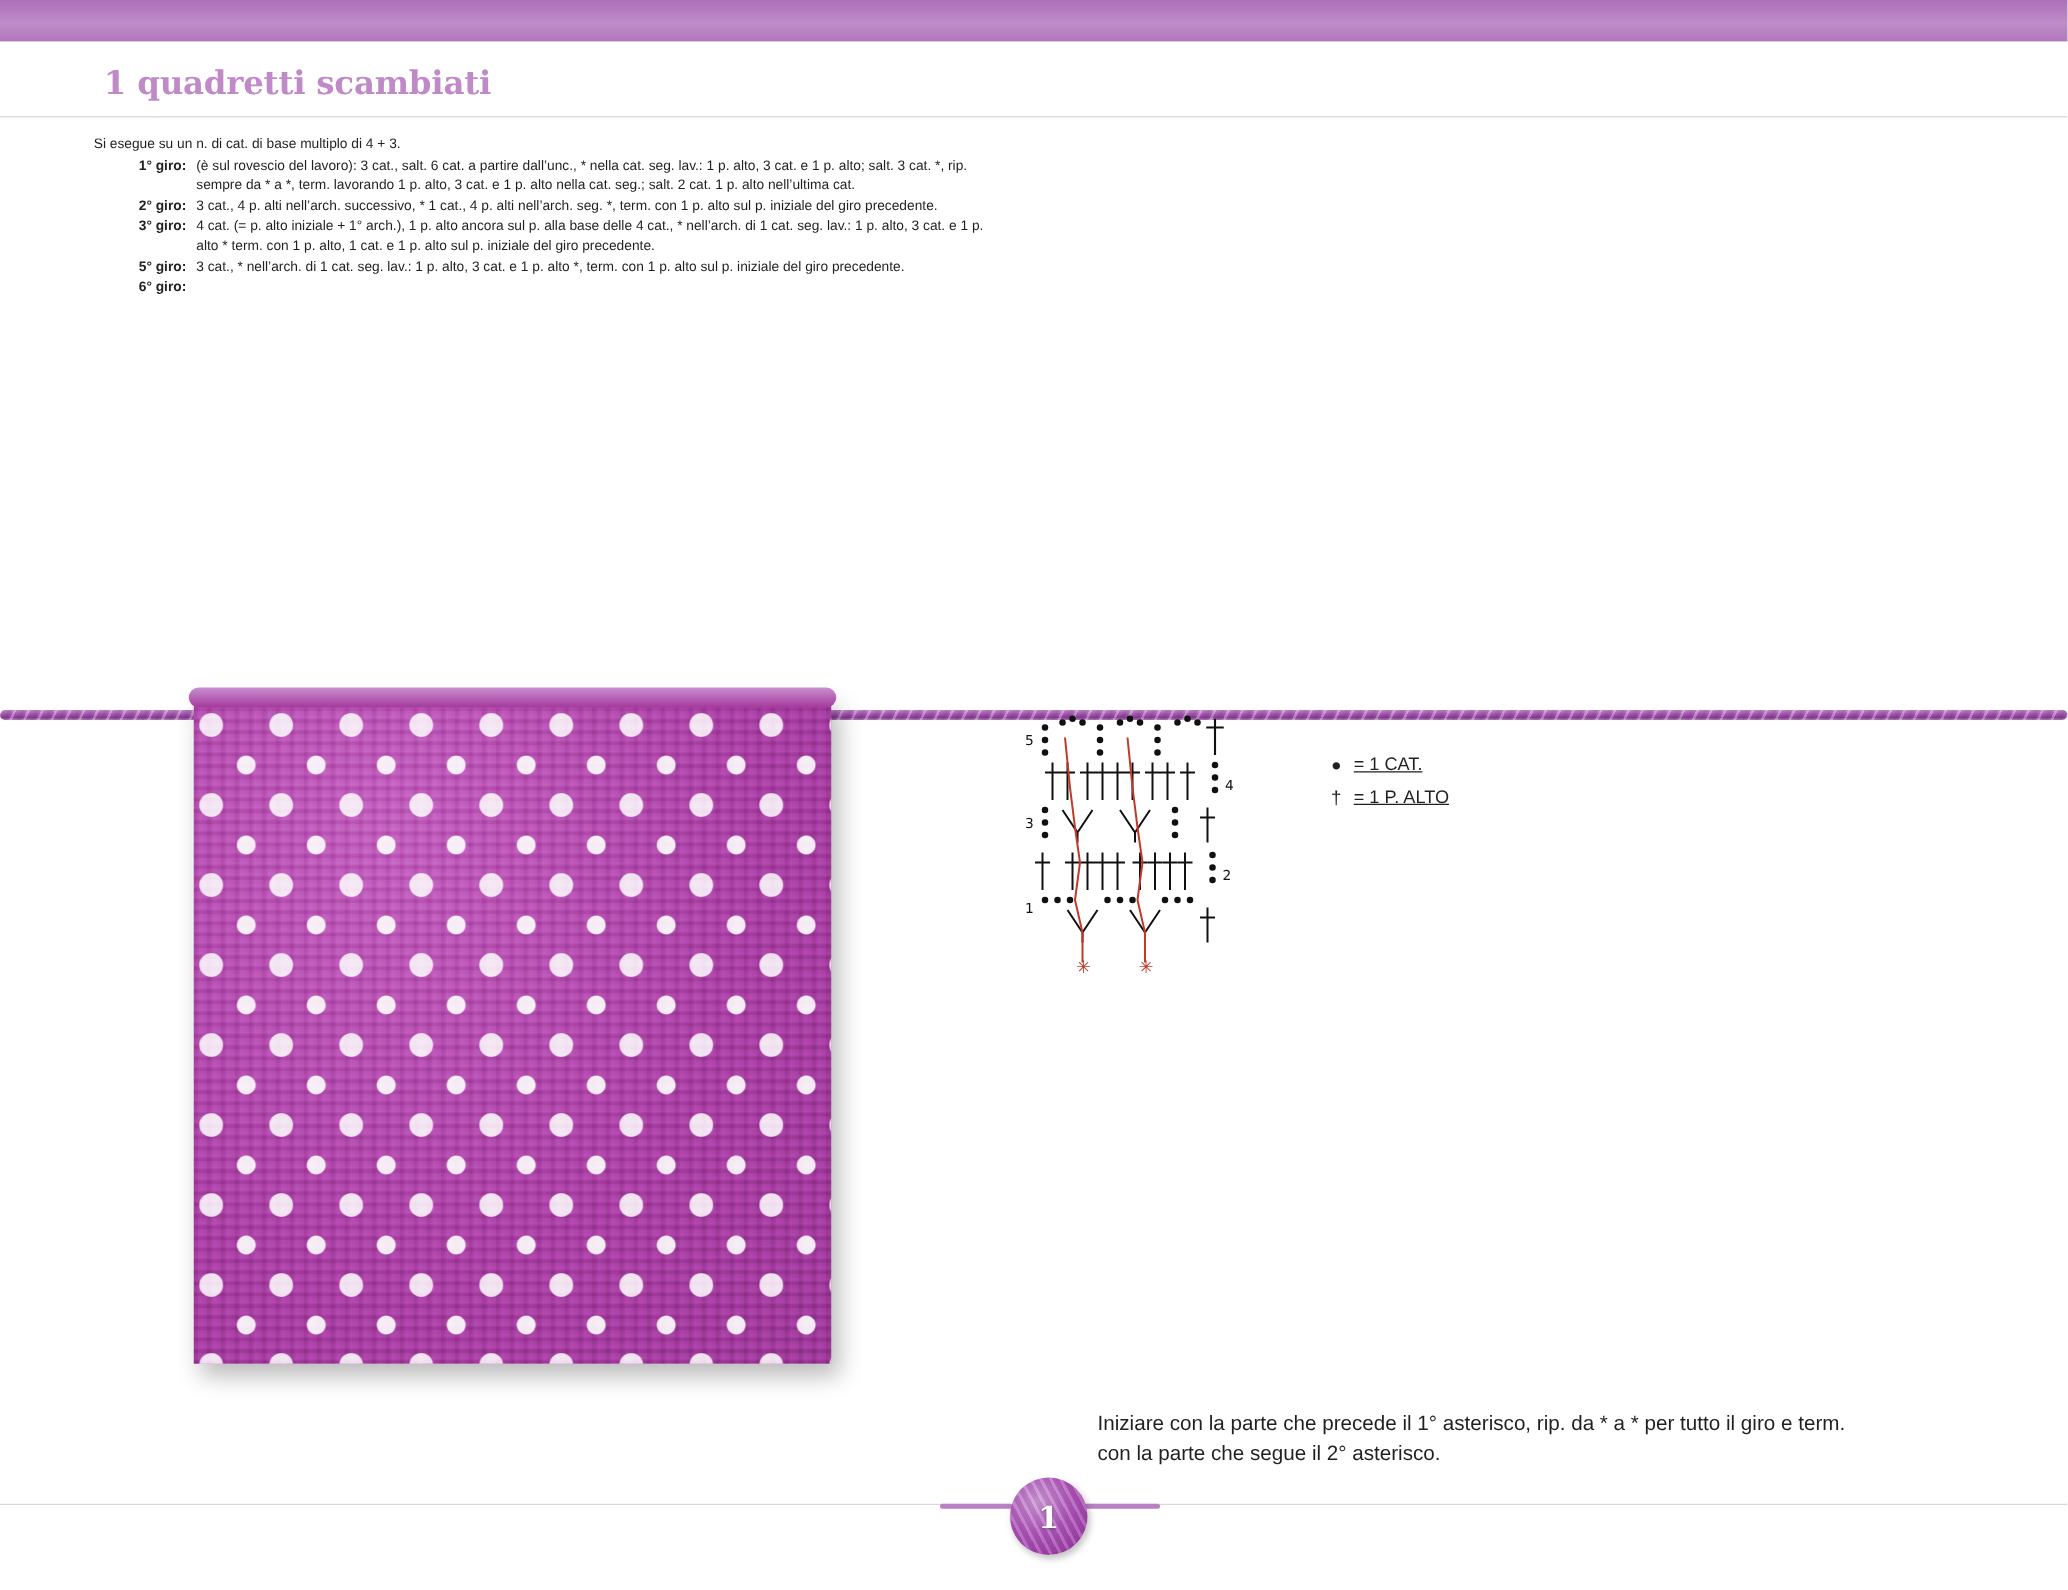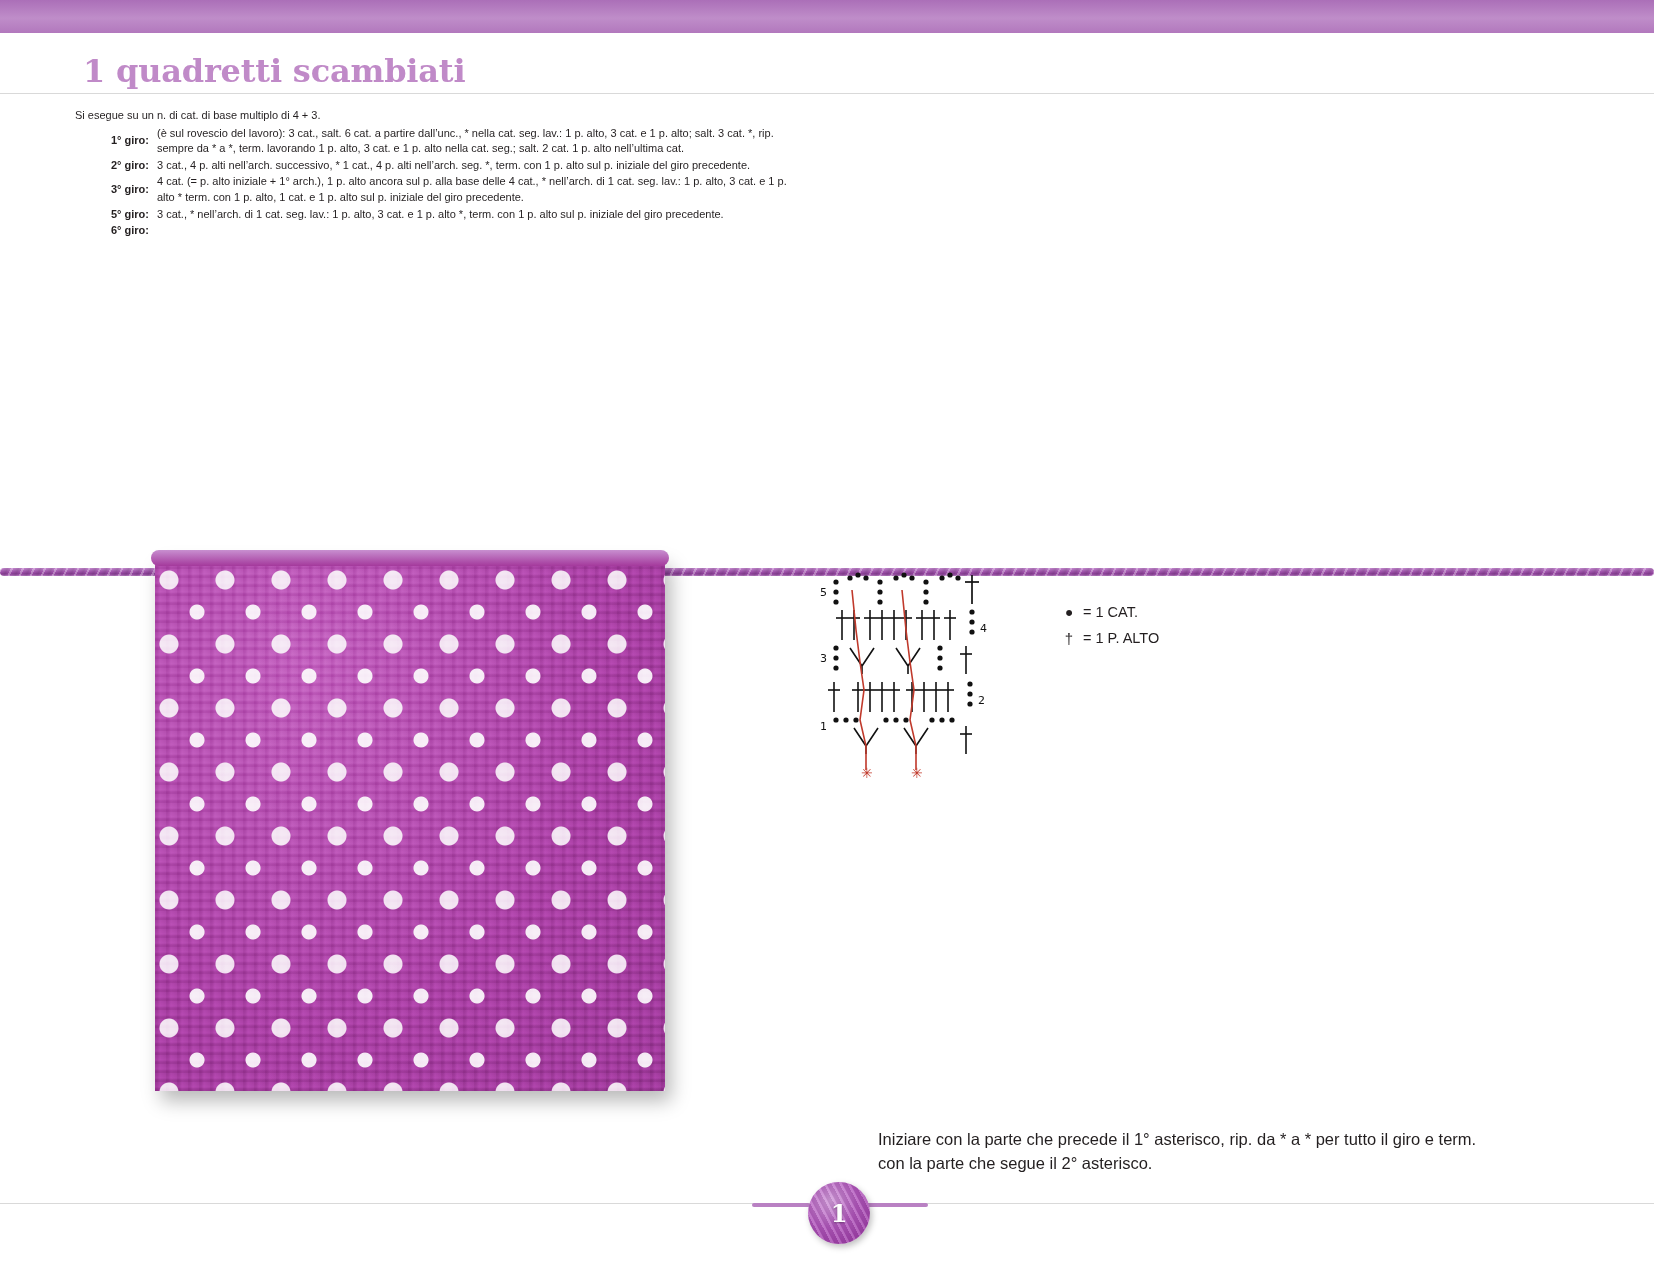--- a/index.html
+++ b/index.html
@@ -31,21 +31,21 @@
     height: 33px;
     background: linear-gradient(to bottom, #ab6fb8 0%, #bf8dc9 55%, #b278bd 100%);
   }
 
   
   .heading {
     position: absolute;
     left: 83px;
     top: 52px;
     font-family: "DejaVu Serif", serif;
-    font-size: 32px;
+    font-size: 26px;
     font-weight: bold;
     letter-spacing: -0.2px;
     color: #c08ac8;
   }
   .rule-under-heading {
     position: absolute;
     left: 0;
     top: 93px;
     width: 1654px;
     height: 1px;
@@ -60,21 +60,21 @@
     width: 720px;
     font-size: 11px;
     line-height: 1.42;
     color: #231f20;
   }
   .intro-line {
     margin: 0 0 2px 0;
   }
   .row-line {
     display: flex;
-    align-items: center;
+    align-items: flex-start;
     margin-bottom: 1px;
   }
   .row-label {
     flex: 0 0 auto;
     width: 74px;
     font-weight: bold;
     text-align: right;
     padding-right: 8px;
     white-space: nowrap;
   }
@@ -174,21 +174,21 @@
   }
   .legend-sym {
     width: 28px;
     text-align: center;
     font-size: 15px;
   }
   .legend-sym.dot {
     font-size: 22px;
     line-height: 14px;
   }
-  .legend-label { white-space: nowrap; }
+  .legend-label { white-space: nowrap; text-decoration: underline; }
 
   
   .note {
     position: absolute;
     left: 878px;
     top: 1100px;
     width: 700px;
     font-size: 16.5px;
     line-height: 1.45;
     margin-top: 28px;

